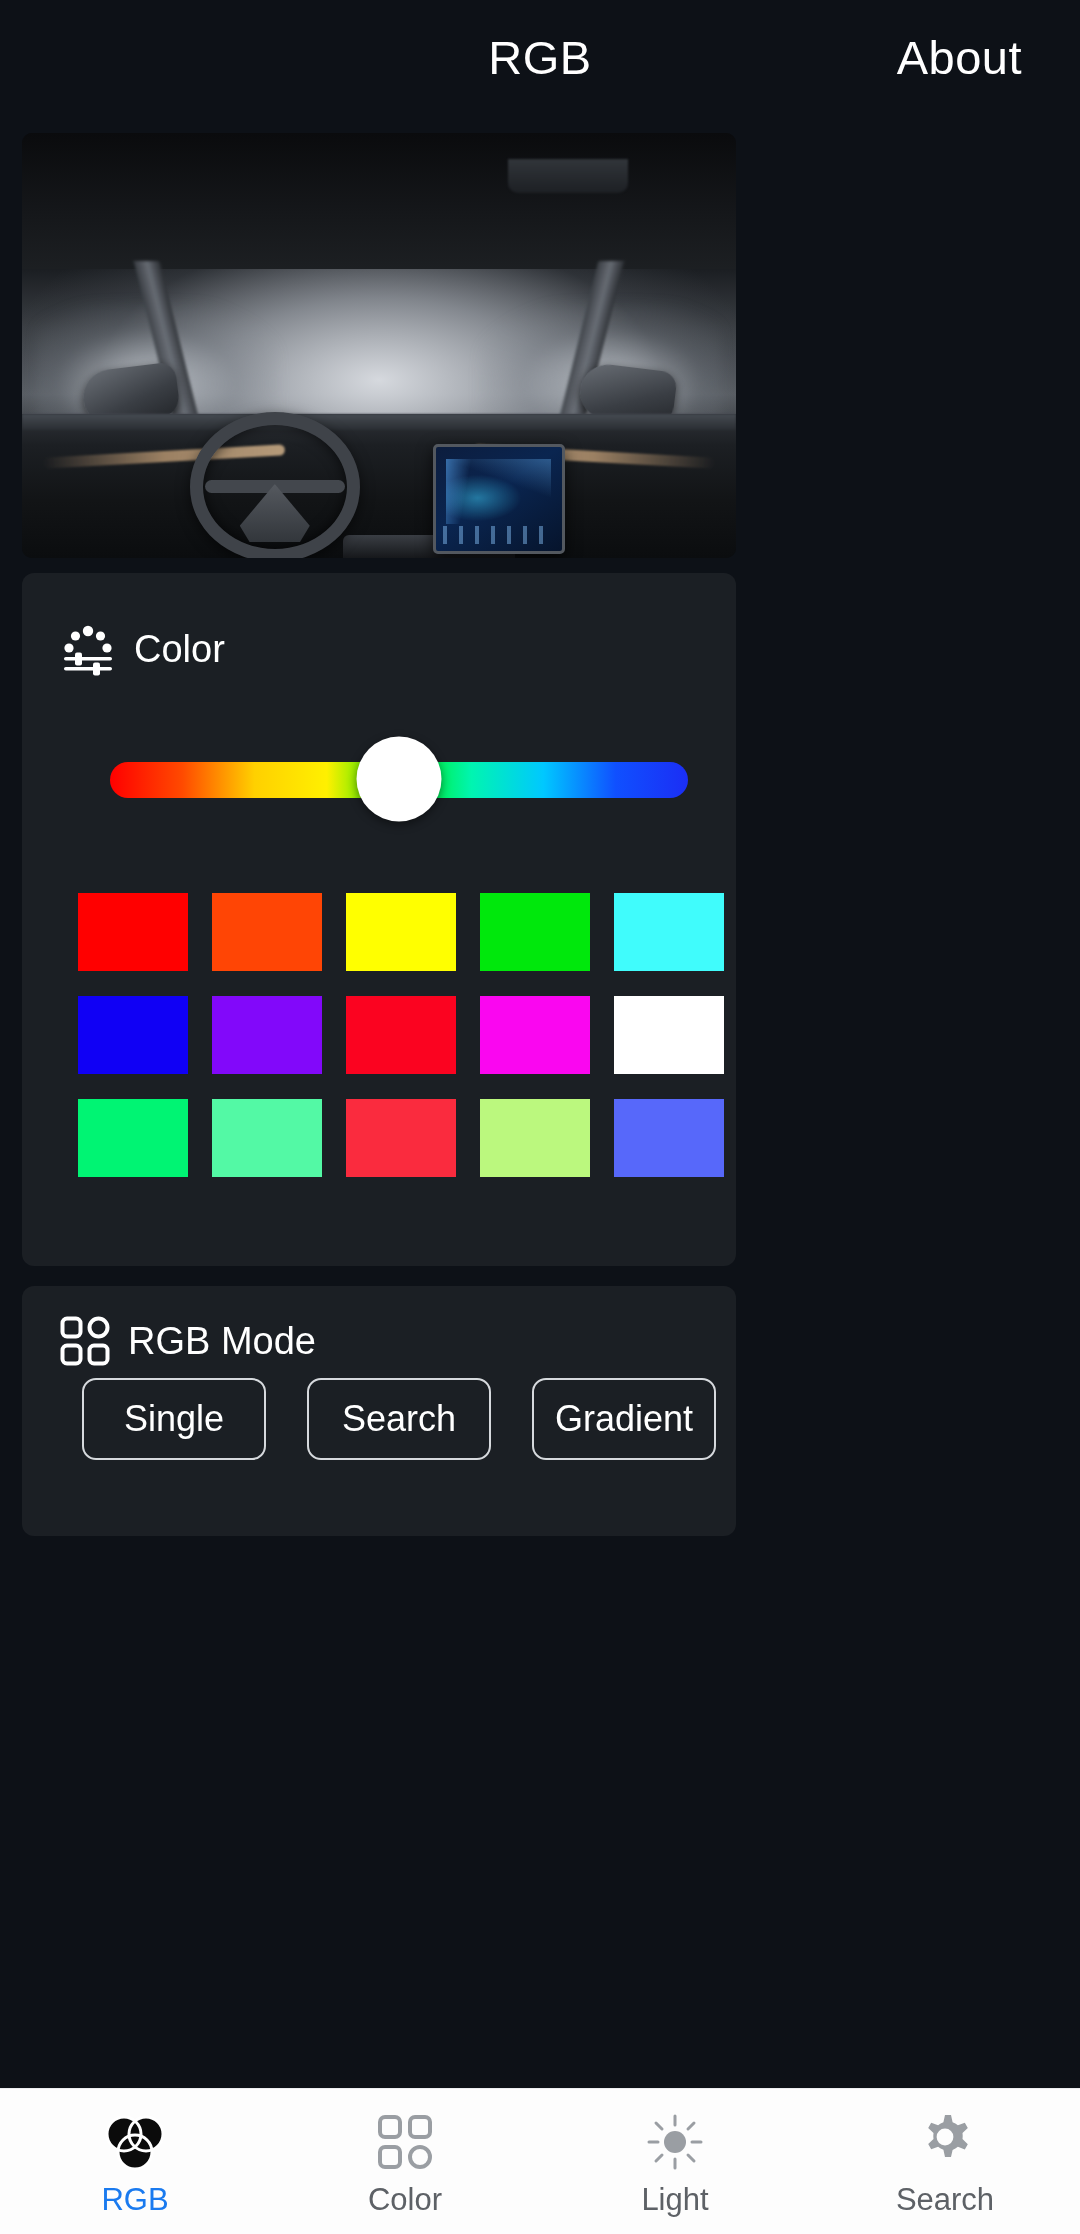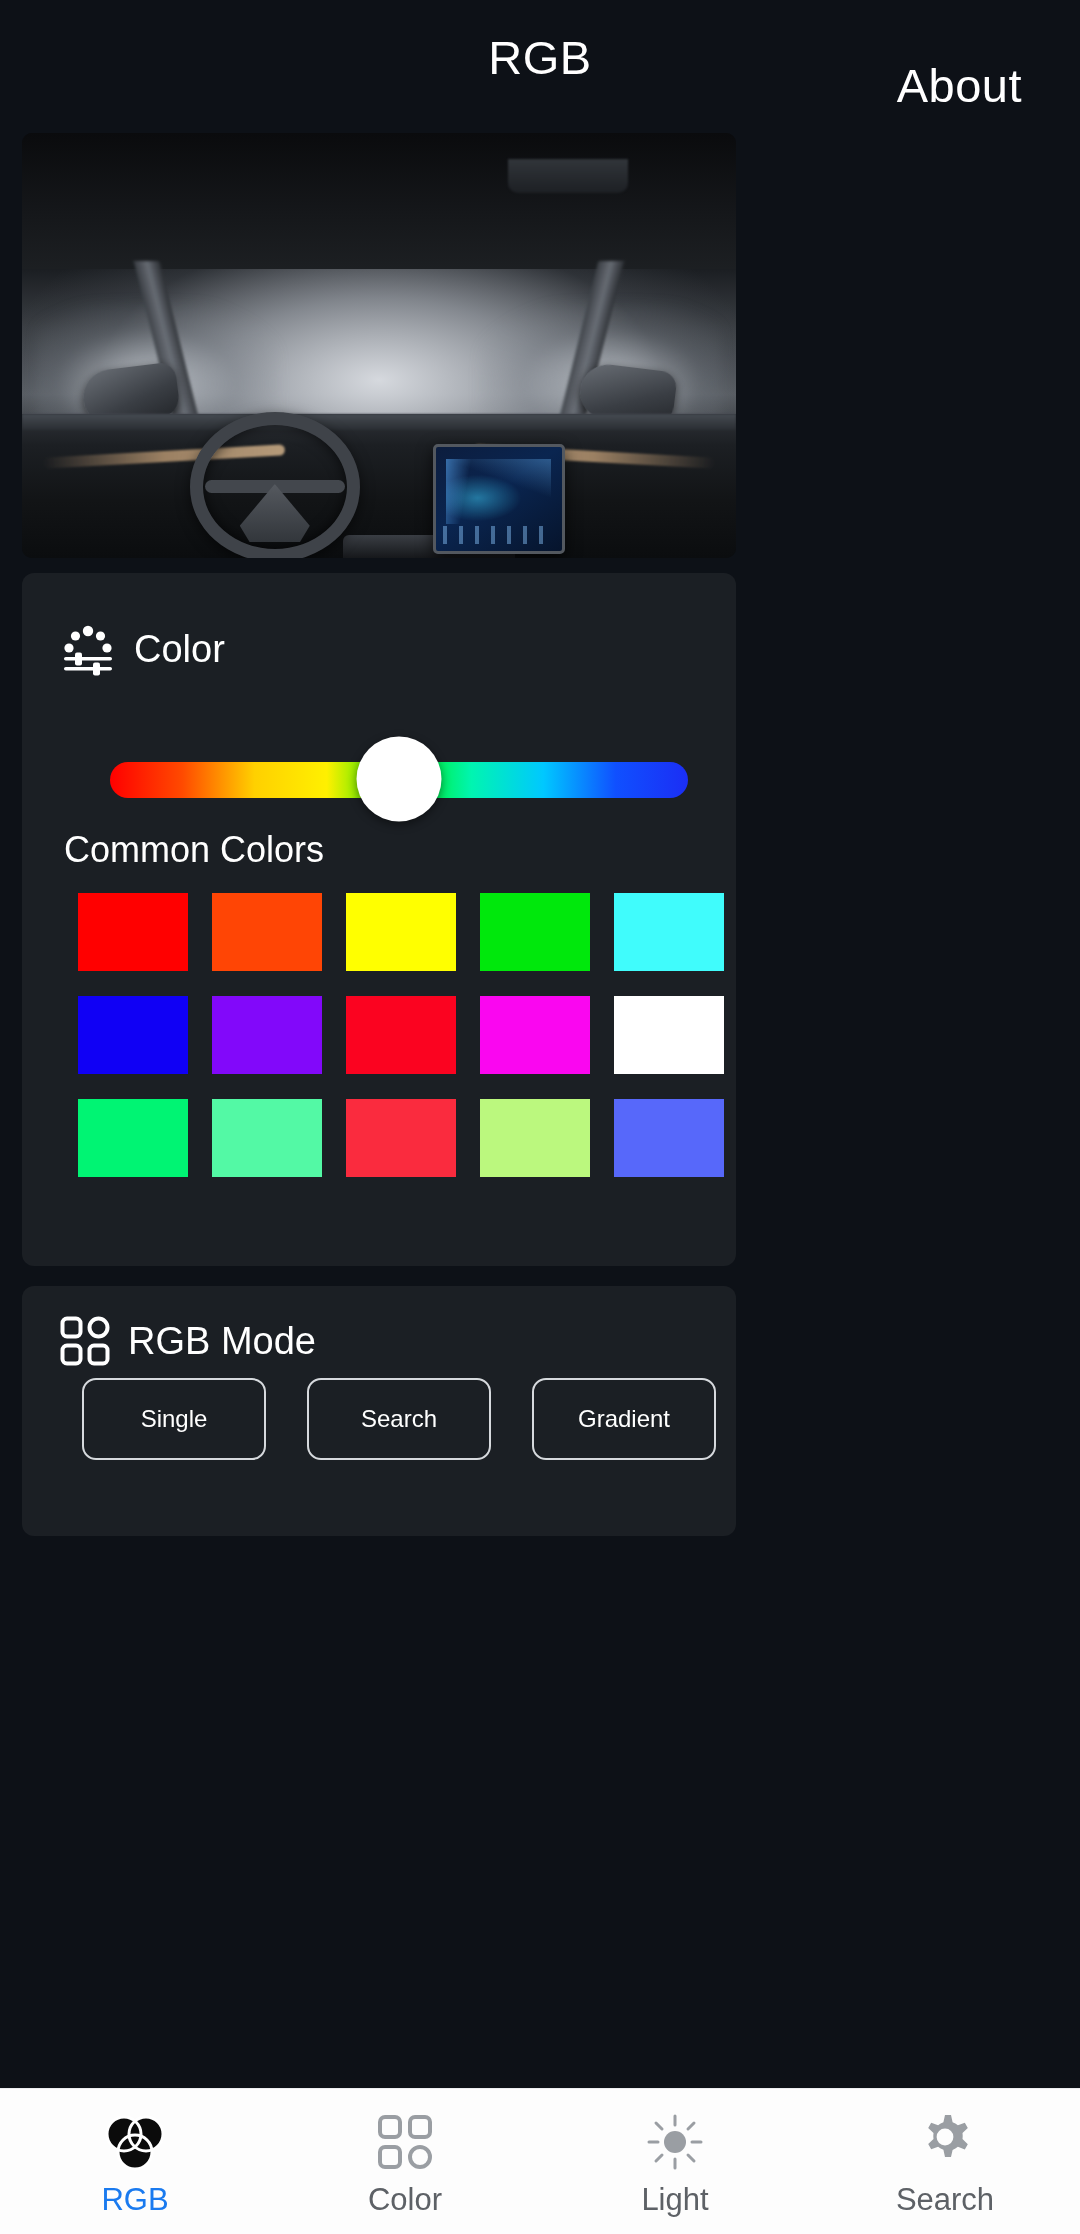--- a/index.html
+++ b/index.html
@@ -18,21 +18,21 @@
     background:#0d1117;
   }
   .header-title {
     position:absolute; left:0; top:30px; width:1080px;
     text-align:center; font-size:47px; font-weight:400; color:#ffffff;
     letter-spacing:0.5px;
   }
   .header-about {
     position:absolute; right:58px; top:30px;
     font-size:47px; font-weight:400; color:#ffffff;
-    letter-spacing:0.5px; cursor:pointer;margin-top:28px;
+    letter-spacing:0.5px; cursor:pointer;
   }
 
   
   .car-card {
     position:absolute; left:22px; top:133px; width:714px; height:425px;
     border-radius:10px; overflow:hidden; background:#0a0c0f;
   }
   .car-scene { position:absolute; inset:0; }
   
   .car-roof {
@@ -206,21 +206,21 @@
     background:#1b1f24; border-radius:12px;
   }
   .mode-head { position:absolute; left:38px; top:30px; display:flex; align-items:center; }
   .mode-head-title { font-size:38px; color:#ffffff; margin-left:18px; }
   .mode-btns {
     position:absolute; left:60px; top:92px; width:634px;
     display:flex; justify-content:space-between;
   }
   .mode-btn {
     width:184px; height:82px; border:2px solid #d6d9dd; border-radius:14px;
-    background:transparent; color:#ffffff; font-size:24px;
+    background:transparent; color:#ffffff; font-size:36px;
     font-family:"Liberation Sans", sans-serif; cursor:pointer;
     display:flex; align-items:center; justify-content:center;
   }
 
   
   .bottom-nav {
     position:absolute; left:0; bottom:0; width:1080px; height:146px;
     background:#fdfdfd; display:flex; align-items:center;
     border-top:1px solid #eceef0;
   }
@@ -285,21 +285,20 @@
     </span>
     <span class="color-head-title">Color</span>
   </div>
 
 
   <div class="slider-wrap">
     <div class="slider-track" style="background: linear-gradient(90deg, rgb(255, 0, 0), rgb(255, 74, 0), rgb(255, 208, 0), rgb(255, 240, 0), rgb(0, 232, 0), rgb(0, 245, 176), rgb(0, 200, 255), rgb(16, 80, 255), rgb(27, 46, 245));"></div>
     <div class="slider-thumb" style="left: 50%; background: rgb(255, 255, 255);"></div>
   </div>
 
-  <div class="cc-title">Common Colors</div>
 
   <div class="swatch-grid">
     <div class="swatch" style="background: rgb(255, 0, 0);"></div>
     <div class="swatch" style="background: rgb(255, 69, 5);"></div>
     <div class="swatch" style="background: rgb(255, 255, 0);"></div>
     <div class="swatch" style="background: rgb(0, 232, 12);"></div>
     <div class="swatch" style="background: rgb(64, 252, 252);"></div>
     <div class="swatch" style="background: rgb(16, 0, 245);"></div>
     <div class="swatch" style="background: rgb(130, 8, 250);"></div>
     <div class="swatch" style="background: rgb(251, 3, 32);"></div>

